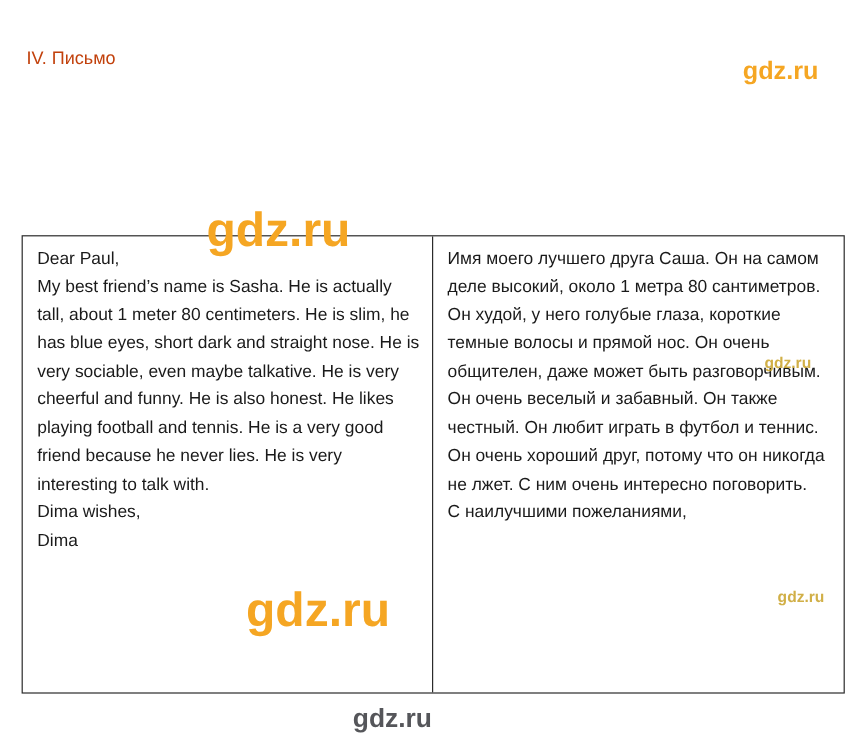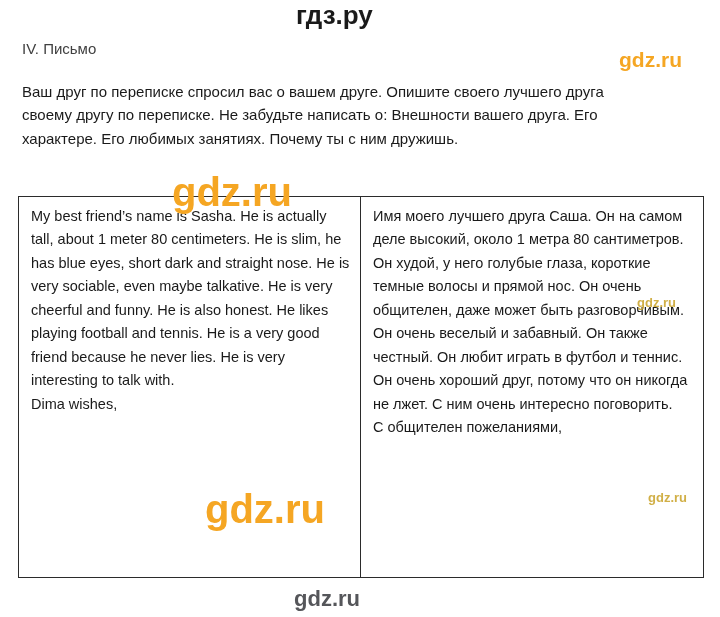--- a/index.html
+++ b/index.html
@@ -37,21 +37,21 @@
     left: 294px;
     font-size: 22px;
     font-weight: bold;
     color: #55565a;
   }
   .section-title {
     position: absolute;
     top: 40px;
     left: 22px;
     font-size: 15px;
-    color: #404040;
+    color: #c2410c;
   }
   .task-text {
     position: absolute;
     top: 80px;
     left: 22px;
     width: 620px;
     font-size: 15px;
     line-height: 1.55;
     color: #1a1a1a;
   }
@@ -122,34 +122,34 @@
     font-size: 13px;
     color: #c9a227;
     opacity: 0.85;
   }
 </style>
 </head>
 <body>
 
 <div class="page">
 
-  <div class="site-logo">гдз.ру</div>
 
   <div class="section-title">IV. Письмо</div>
 
-  <div class="task-text">Ваш друг по переписке спросил вас о вашем друге. Опишите своего лучшего друга своему другу по переписке. Не забудьте написать о: Внешности вашего друга. Его характере. Его любимых занятиях. Почему ты с ним дружишь.</div>
 
   <div class="table-wrap">
     <div class="cell cell-left">
+      <p>Dear Paul,</p>
       <p>My best friend’s name is Sasha. He is actually tall, about 1 meter 80 centimeters. He is slim, he has blue eyes, short dark and straight nose. He is very sociable, even maybe talkative. He is very cheerful and funny. He is also honest. He likes playing football and tennis. He is a very good friend because he never lies. He is very interesting to talk with.</p>
       <p>Dima wishes,</p>
+      <p>Dima</p>
     </div>
     <div class="cell cell-right">
       <p>Имя моего лучшего друга Саша. Он на самом деле высокий, около 1 метра 80 сантиметров. Он худой, у него голубые глаза, короткие темные волосы и прямой нос. Он очень общителен, даже может быть разговорчивым. Он очень веселый и забавный. Он также честный. Он любит играть в футбол и теннис. Он очень хороший друг, потому что он никогда не лжет. С ним очень интересно поговорить.</p>
-      <p>С общителен пожеланиями,</p>
+      <p>С наилучшими пожеланиями,</p>
     </div>
   </div>
 
   <div class="site-logo-bottom">gdz.ru</div>
 
   <div class="wm wm-a">gdz.ru</div>
   <div class="wm wm-b">gdz.ru</div>
   <div class="wm wm-c">gdz.ru</div>
   <div class="wm wm-d">gdz.ru</div>
   <div class="wm wm-e">gdz.ru</div>

